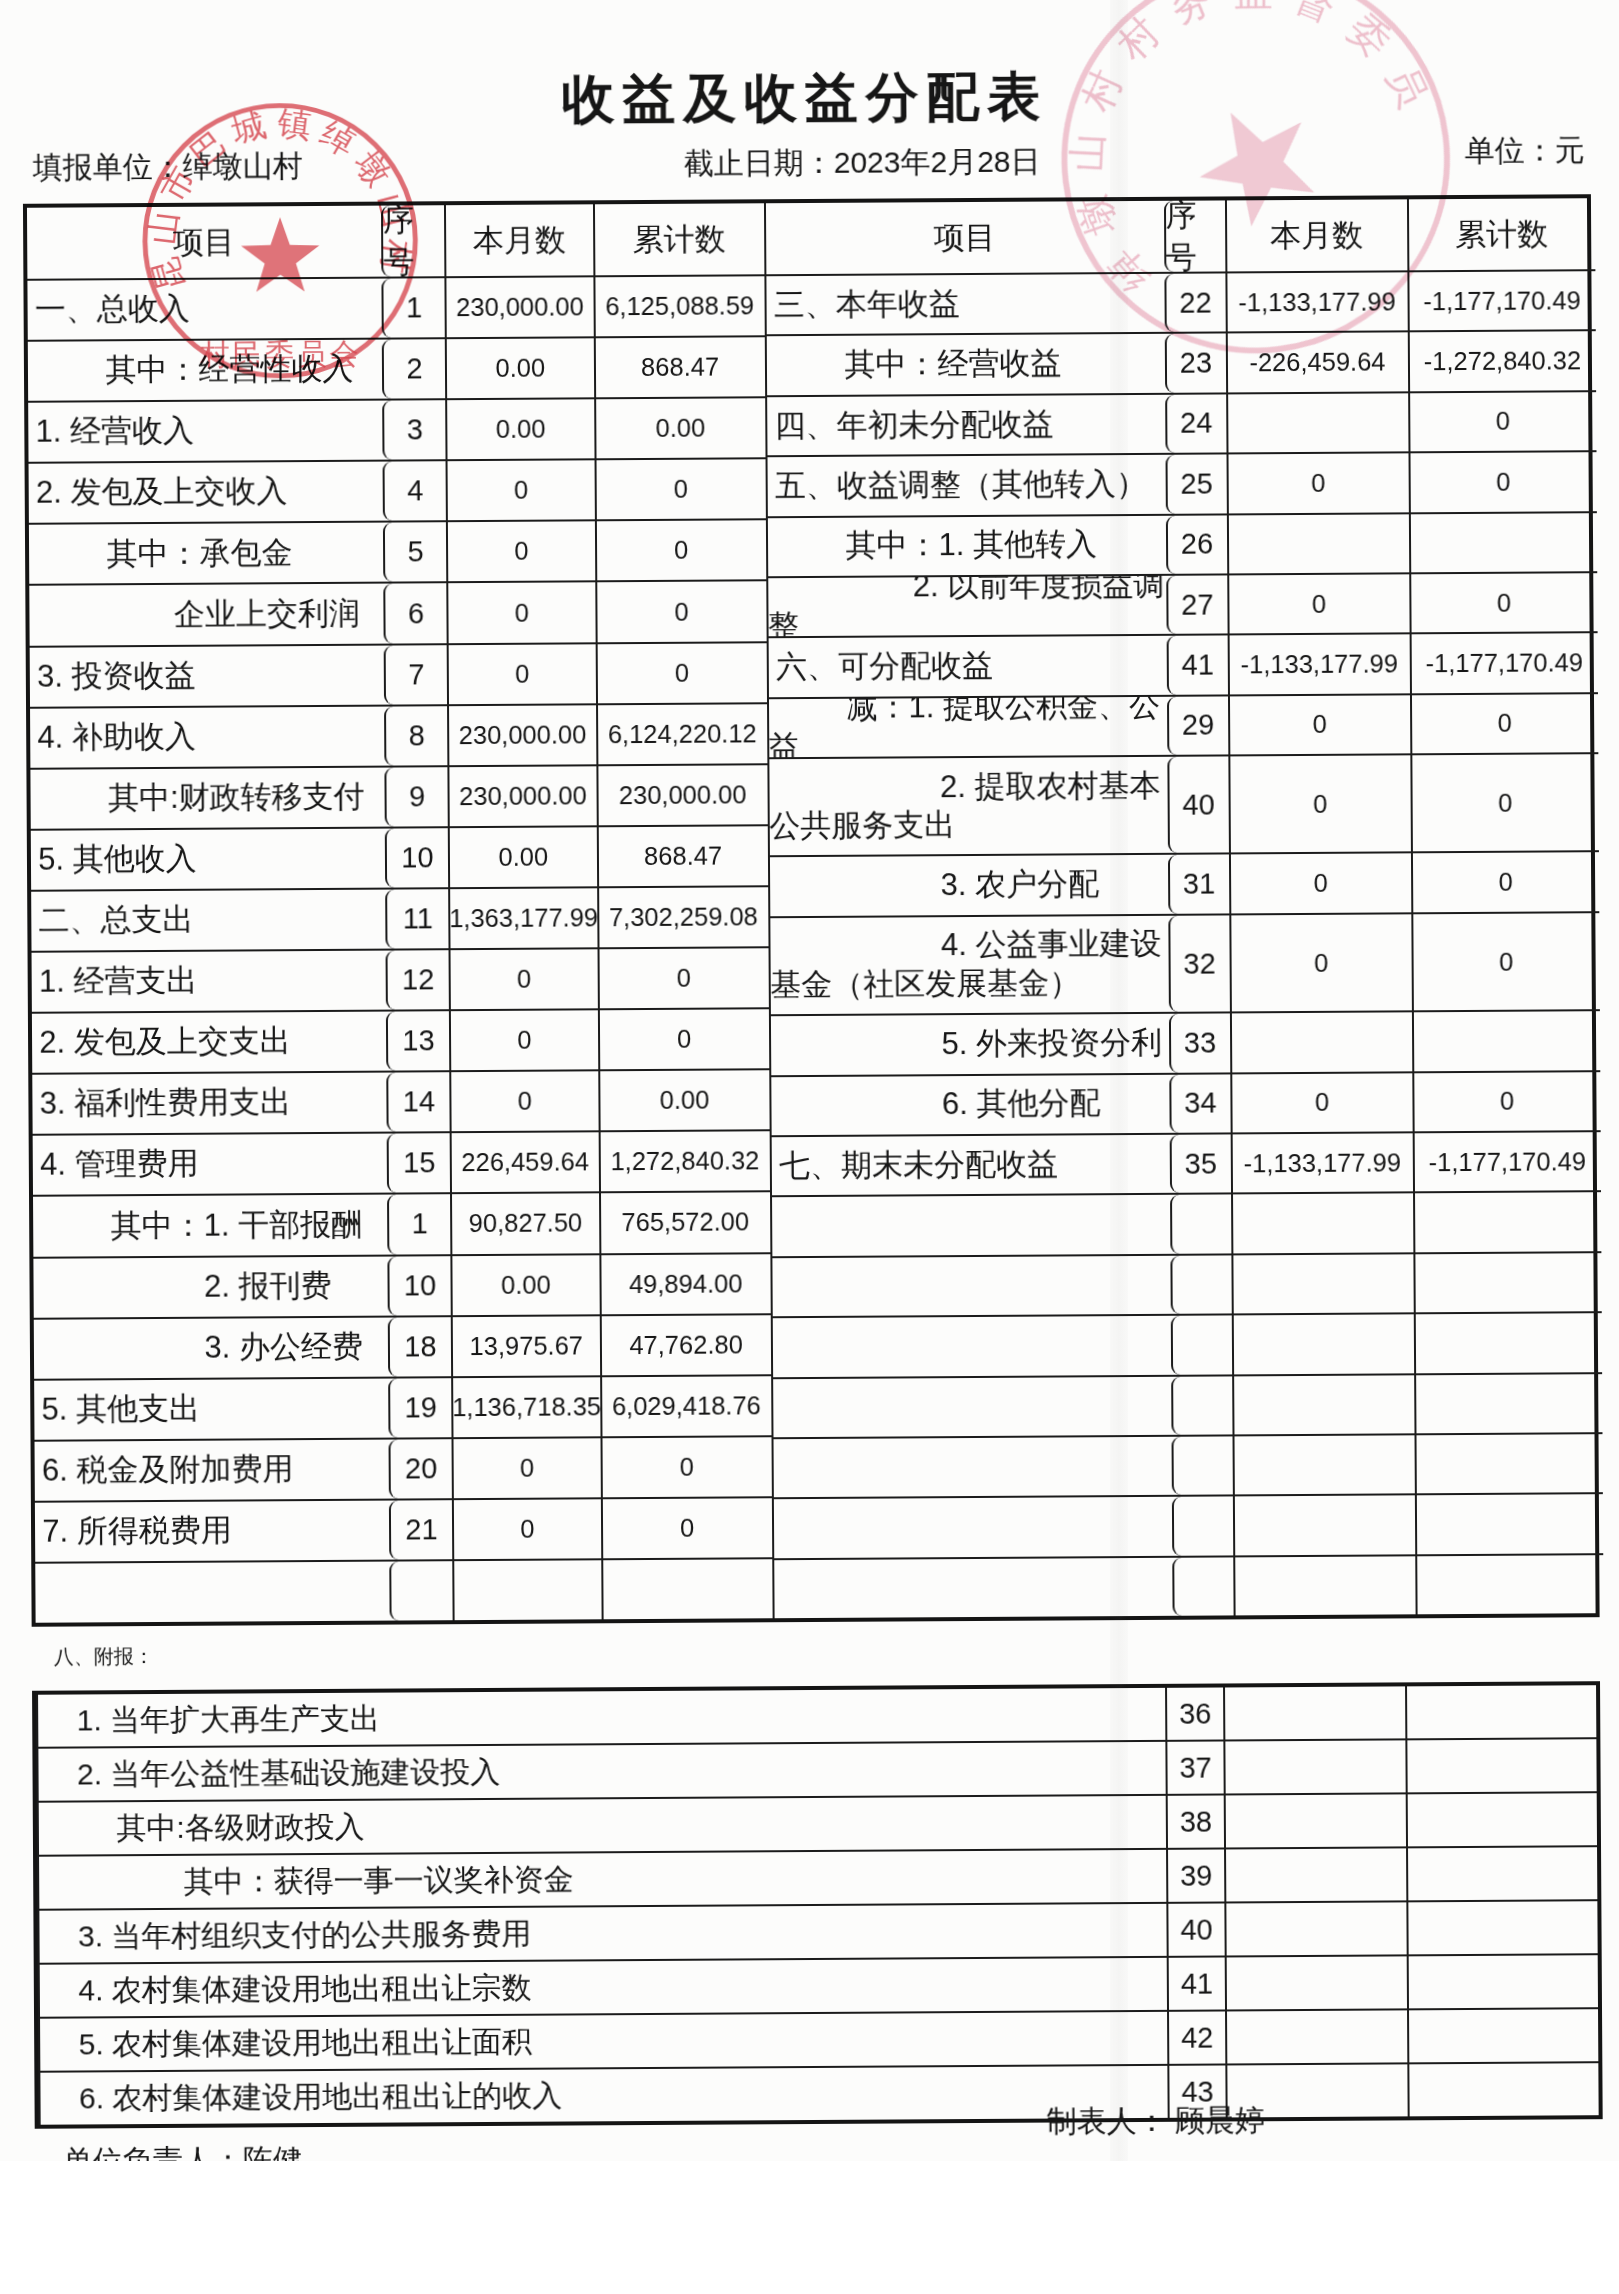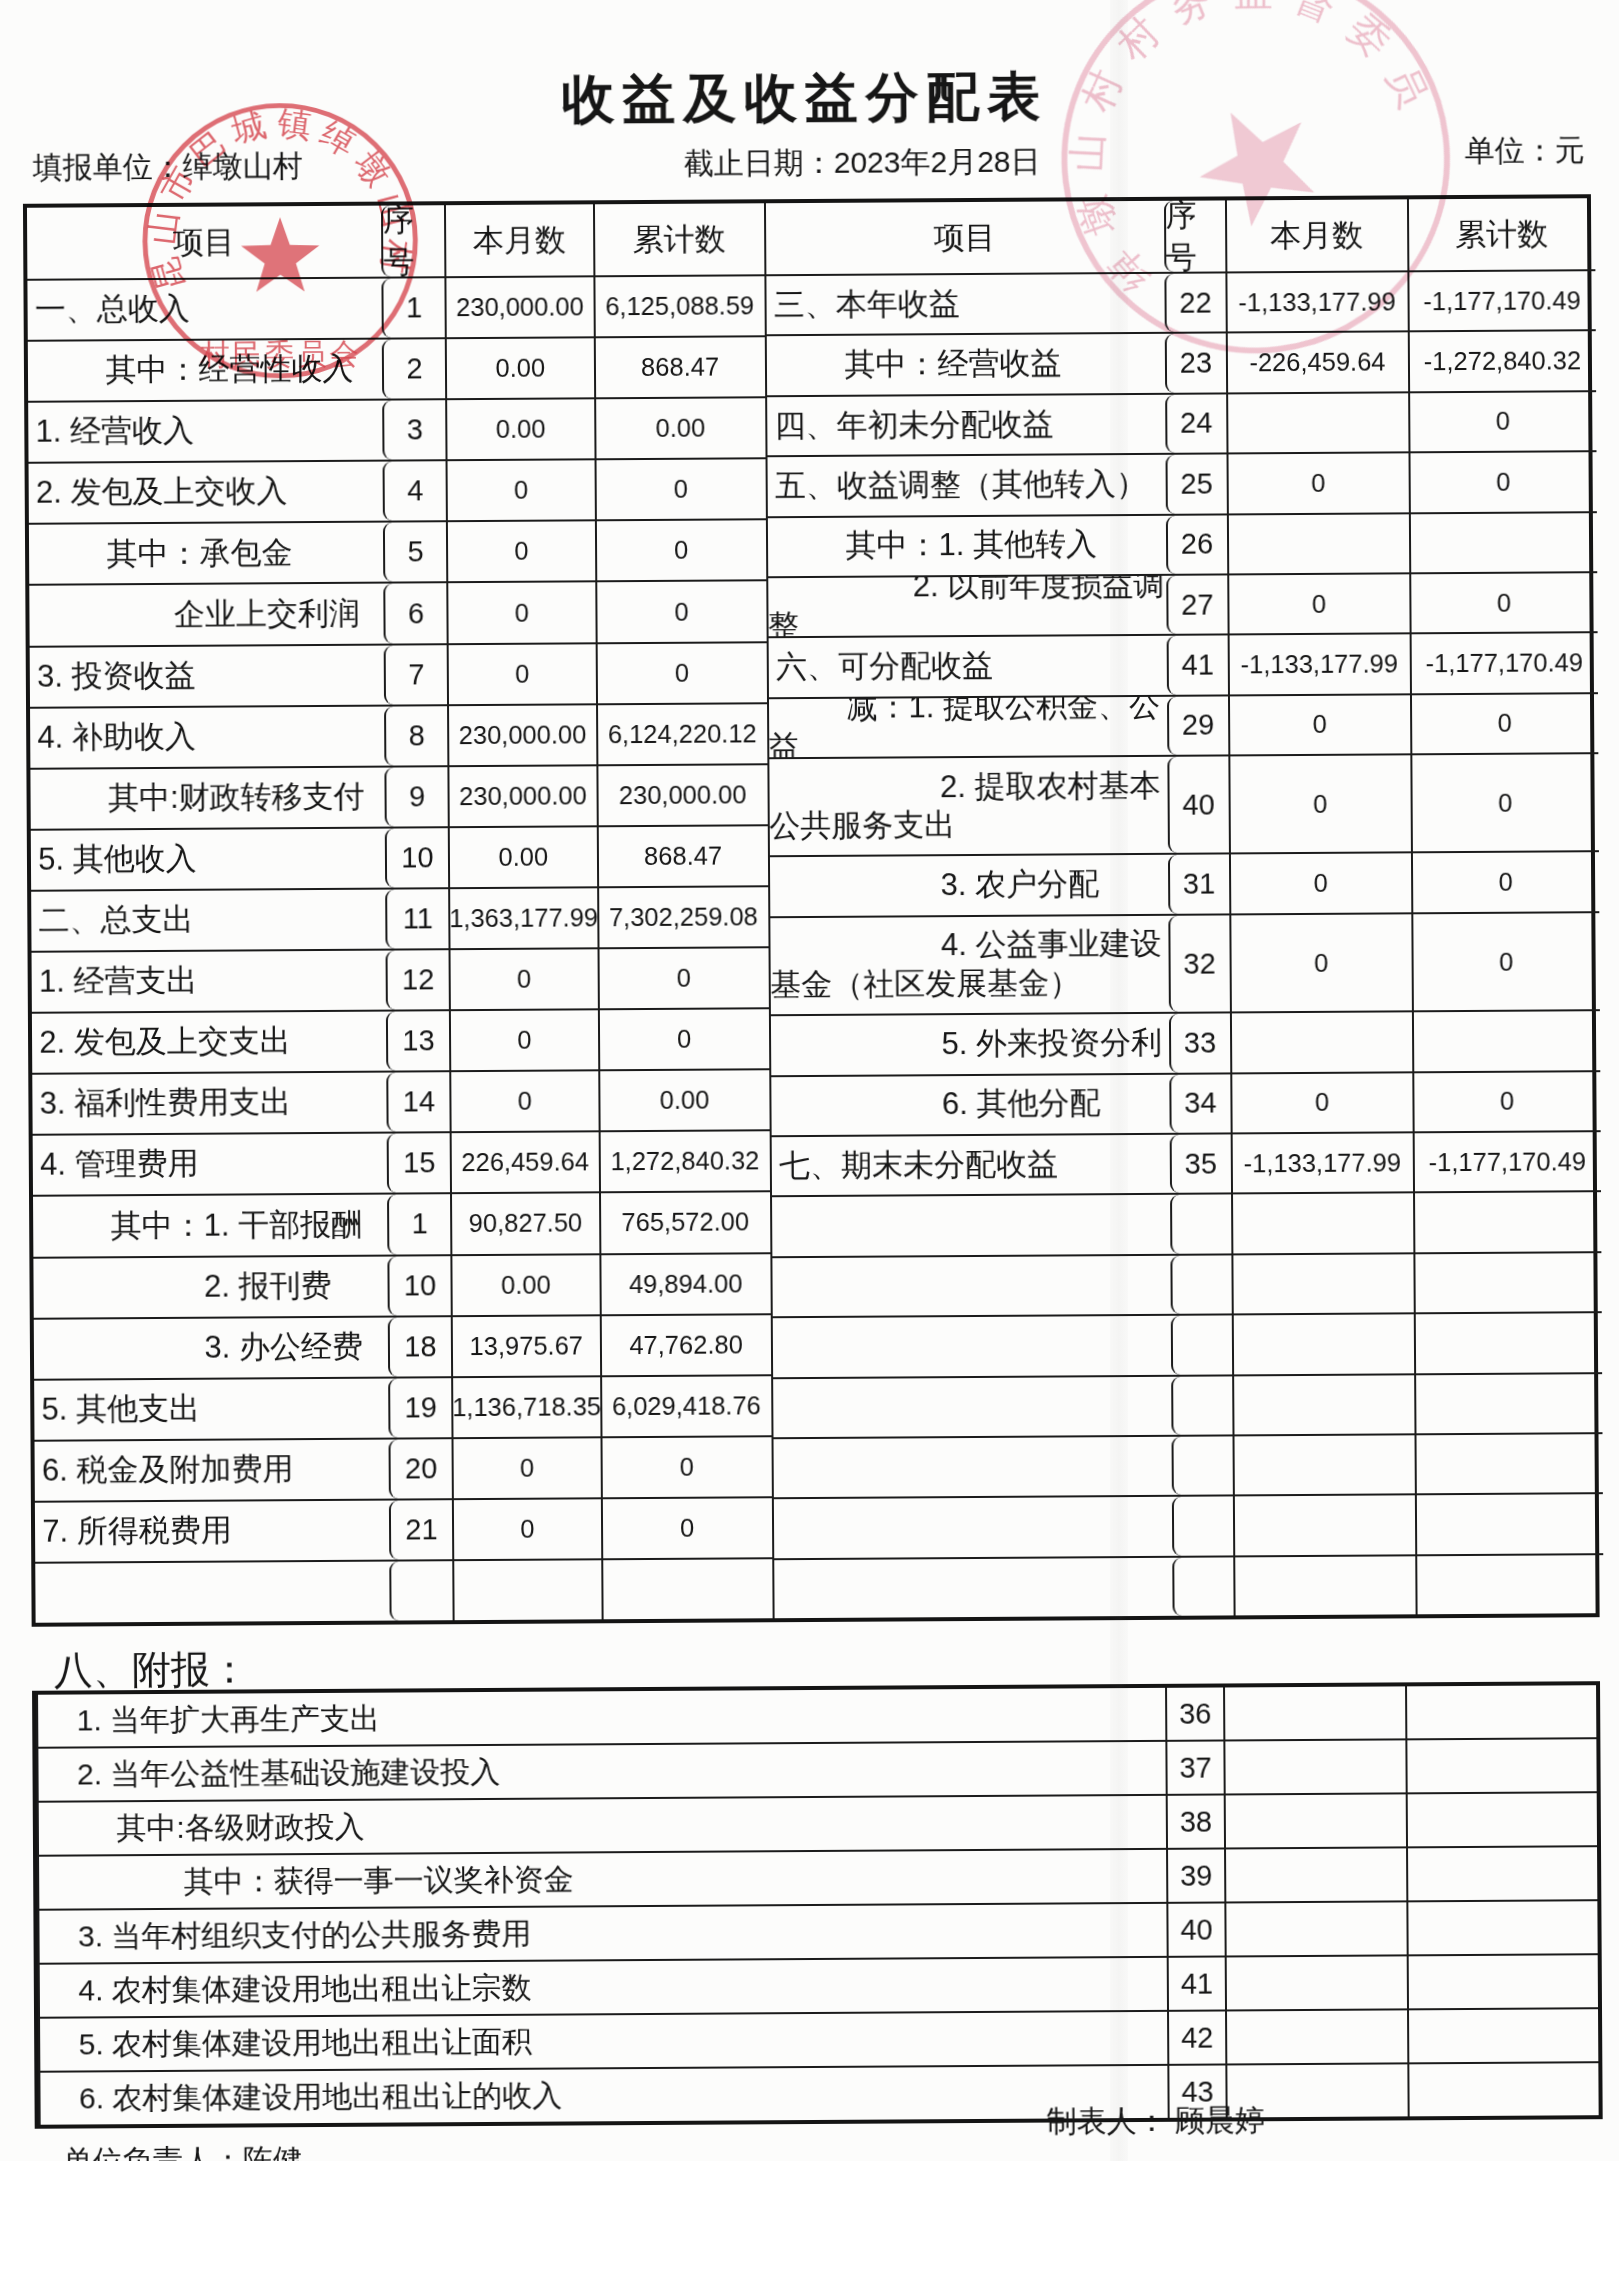--- a/index.html
+++ b/index.html
@@ -44,21 +44,21 @@
   .itm{display:block;width:100%;font-size:31px;line-height:1.25;text-indent:7.8px;}
   .itm[data-indent="1"]{text-indent:78px;}
   .itm[data-indent="2"]{text-indent:145px;}
   .itm[data-indent="3"]{text-indent:171px;}
   .c-seq{font-size:29px;border-radius:9px;}
   .c-val1,.c-val2{font-size:25.5px;white-space:nowrap;}
   .thead .c-item,.thead .c-seq{font-size:31px;}
   .thead .c-item{justify-content:center;}
 
   
-  .appendix-label{position:absolute;left:49px;top:1639px;font-size:39px;}
+  .appendix-label{position:absolute;left:49px;top:1639px;font-size:20px;}
   .apptable{position:absolute;left:26.5px;top:1686px;width:1568px;height:438px;
     border:4.9px solid #141414;box-sizing:border-box;display:flex;flex-direction:column;}
   .app-rows{flex:1;display:flex;flex-direction:column;}
   .app-rows .trow:first-child{border-top:none;}
   .app-item{width:1135px;}
   .app-seq{width:59px;font-size:29px;}
   .app-v1{width:183px;}
   .app-v2{width:191px;}
   .app-rows .itm{font-size:30px;}
   .app-rows .itm[data-indent="0"]{text-indent:39px;}

